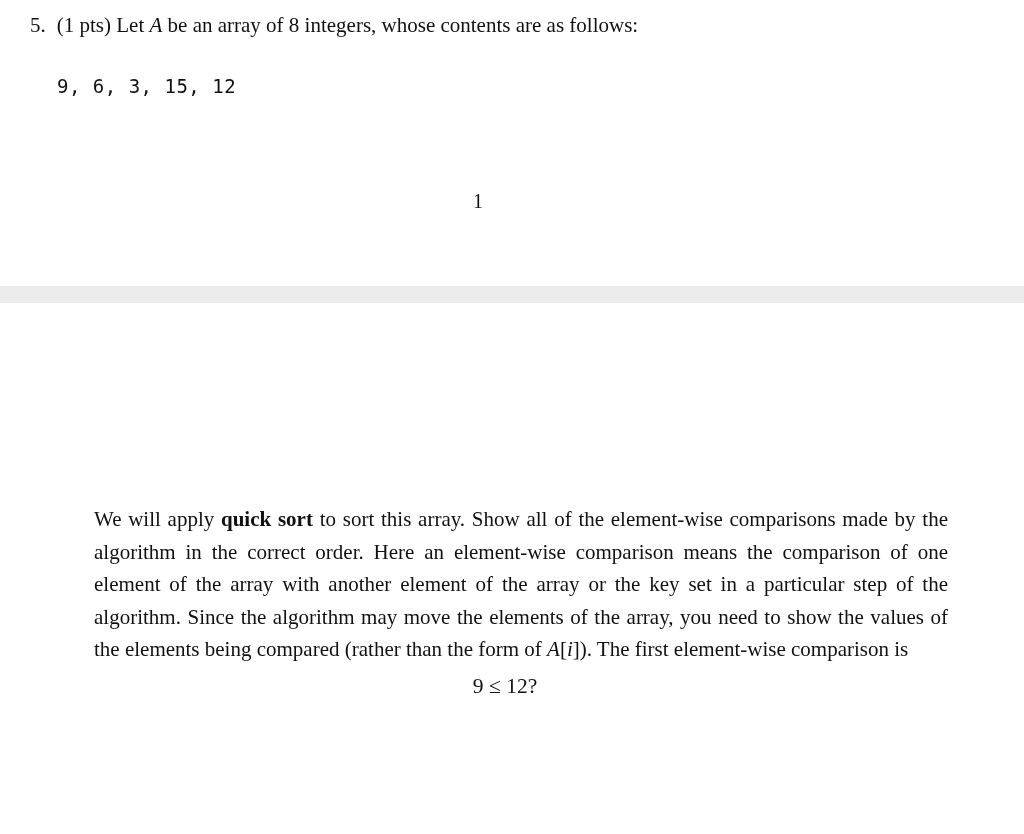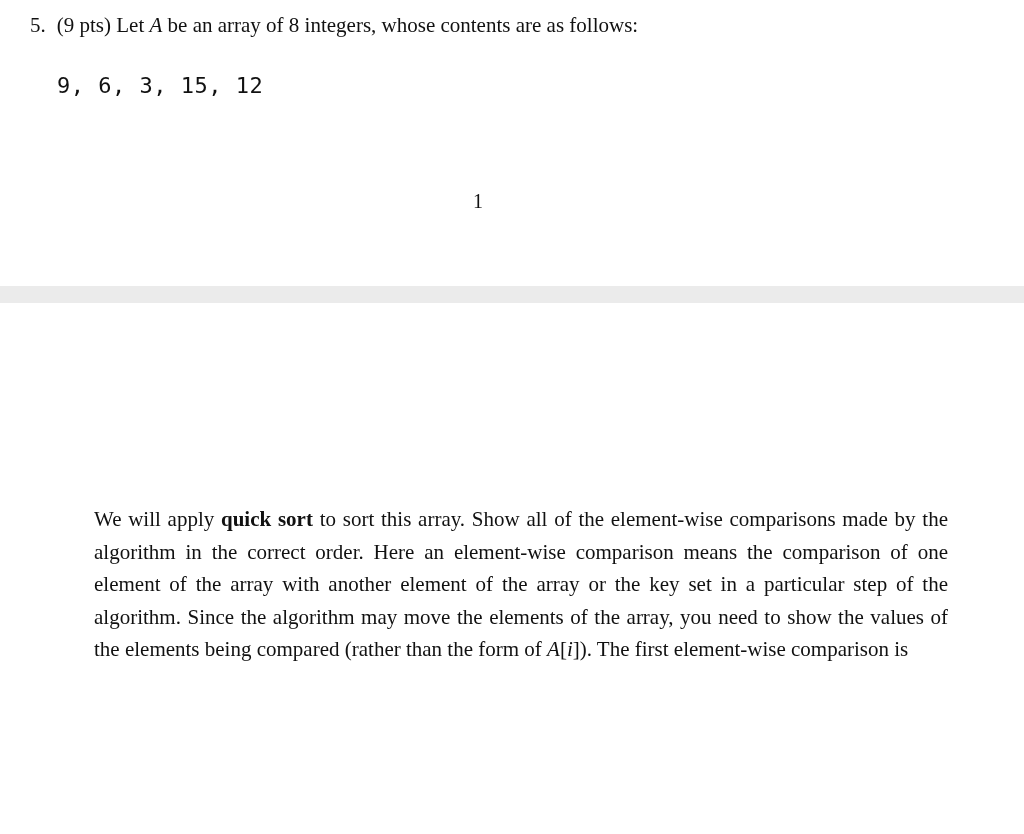--- a/index.html
+++ b/index.html
@@ -31,21 +31,21 @@
     margin-right: 11px;
   }
   .math {
     font-style: italic;
   }
   .array-line {
     position: absolute;
     left: 57px;
     top: 74px;
     font-family: "DejaVu Sans Mono", monospace;
-    font-size: 22px;
+    font-size: 19px;
     line-height: 24px;
     letter-spacing: 0.5px;
   }
   .page-number {
     position: absolute;
     left: 0;
     top: 189px;
     width: 956px;
     text-align: center;
     font-size: 20px;
@@ -84,25 +84,26 @@
     line-height: 33px;
     margin: 4px 0 13px 0;
   }
   .closing-paragraph {
     text-align: justify;
   }
 </style>
 </head>
 <body>
 
-<div class="question-line"><span class="qnum">5.</span><span>(9 pts) Let </span><span class="math">A</span><span> be an array of 8 integers, whose contents are as follows:</span></div>
+<div class="question-line"><span class="qnum">5.</span><span>(1 pts) Let </span><span class="math">A</span><span> be an array of 8 integers, whose contents are as follows:</span></div>
 
 <div class="array-line">9, 6, 3, 15, 12</div>
 
 <div class="page-number">1</div>
 
 <div class="page-divider"></div>
 
 <div class="content">
   <div class="task-paragraph"><span>We will apply </span><b>quick sort</b><span> to sort this array. Show all of the element-wise comparisons made by the algorithm in the correct order. Here an element-wise comparison means the comparison of one element of the array with another element of the array or the key set in a particular step of the algorithm. Since the algorithm may move the elements of the array, you need to show the values of the elements being compared (rather than the form of </span><span class="math">A</span><span>[</span><span class="math">i</span><span>]</span><span>). The first element-wise comparison is</span></div>
 
+  <div class="equation">9 ≤ 12?</div>
 
 </div>
 
 </body></html>

